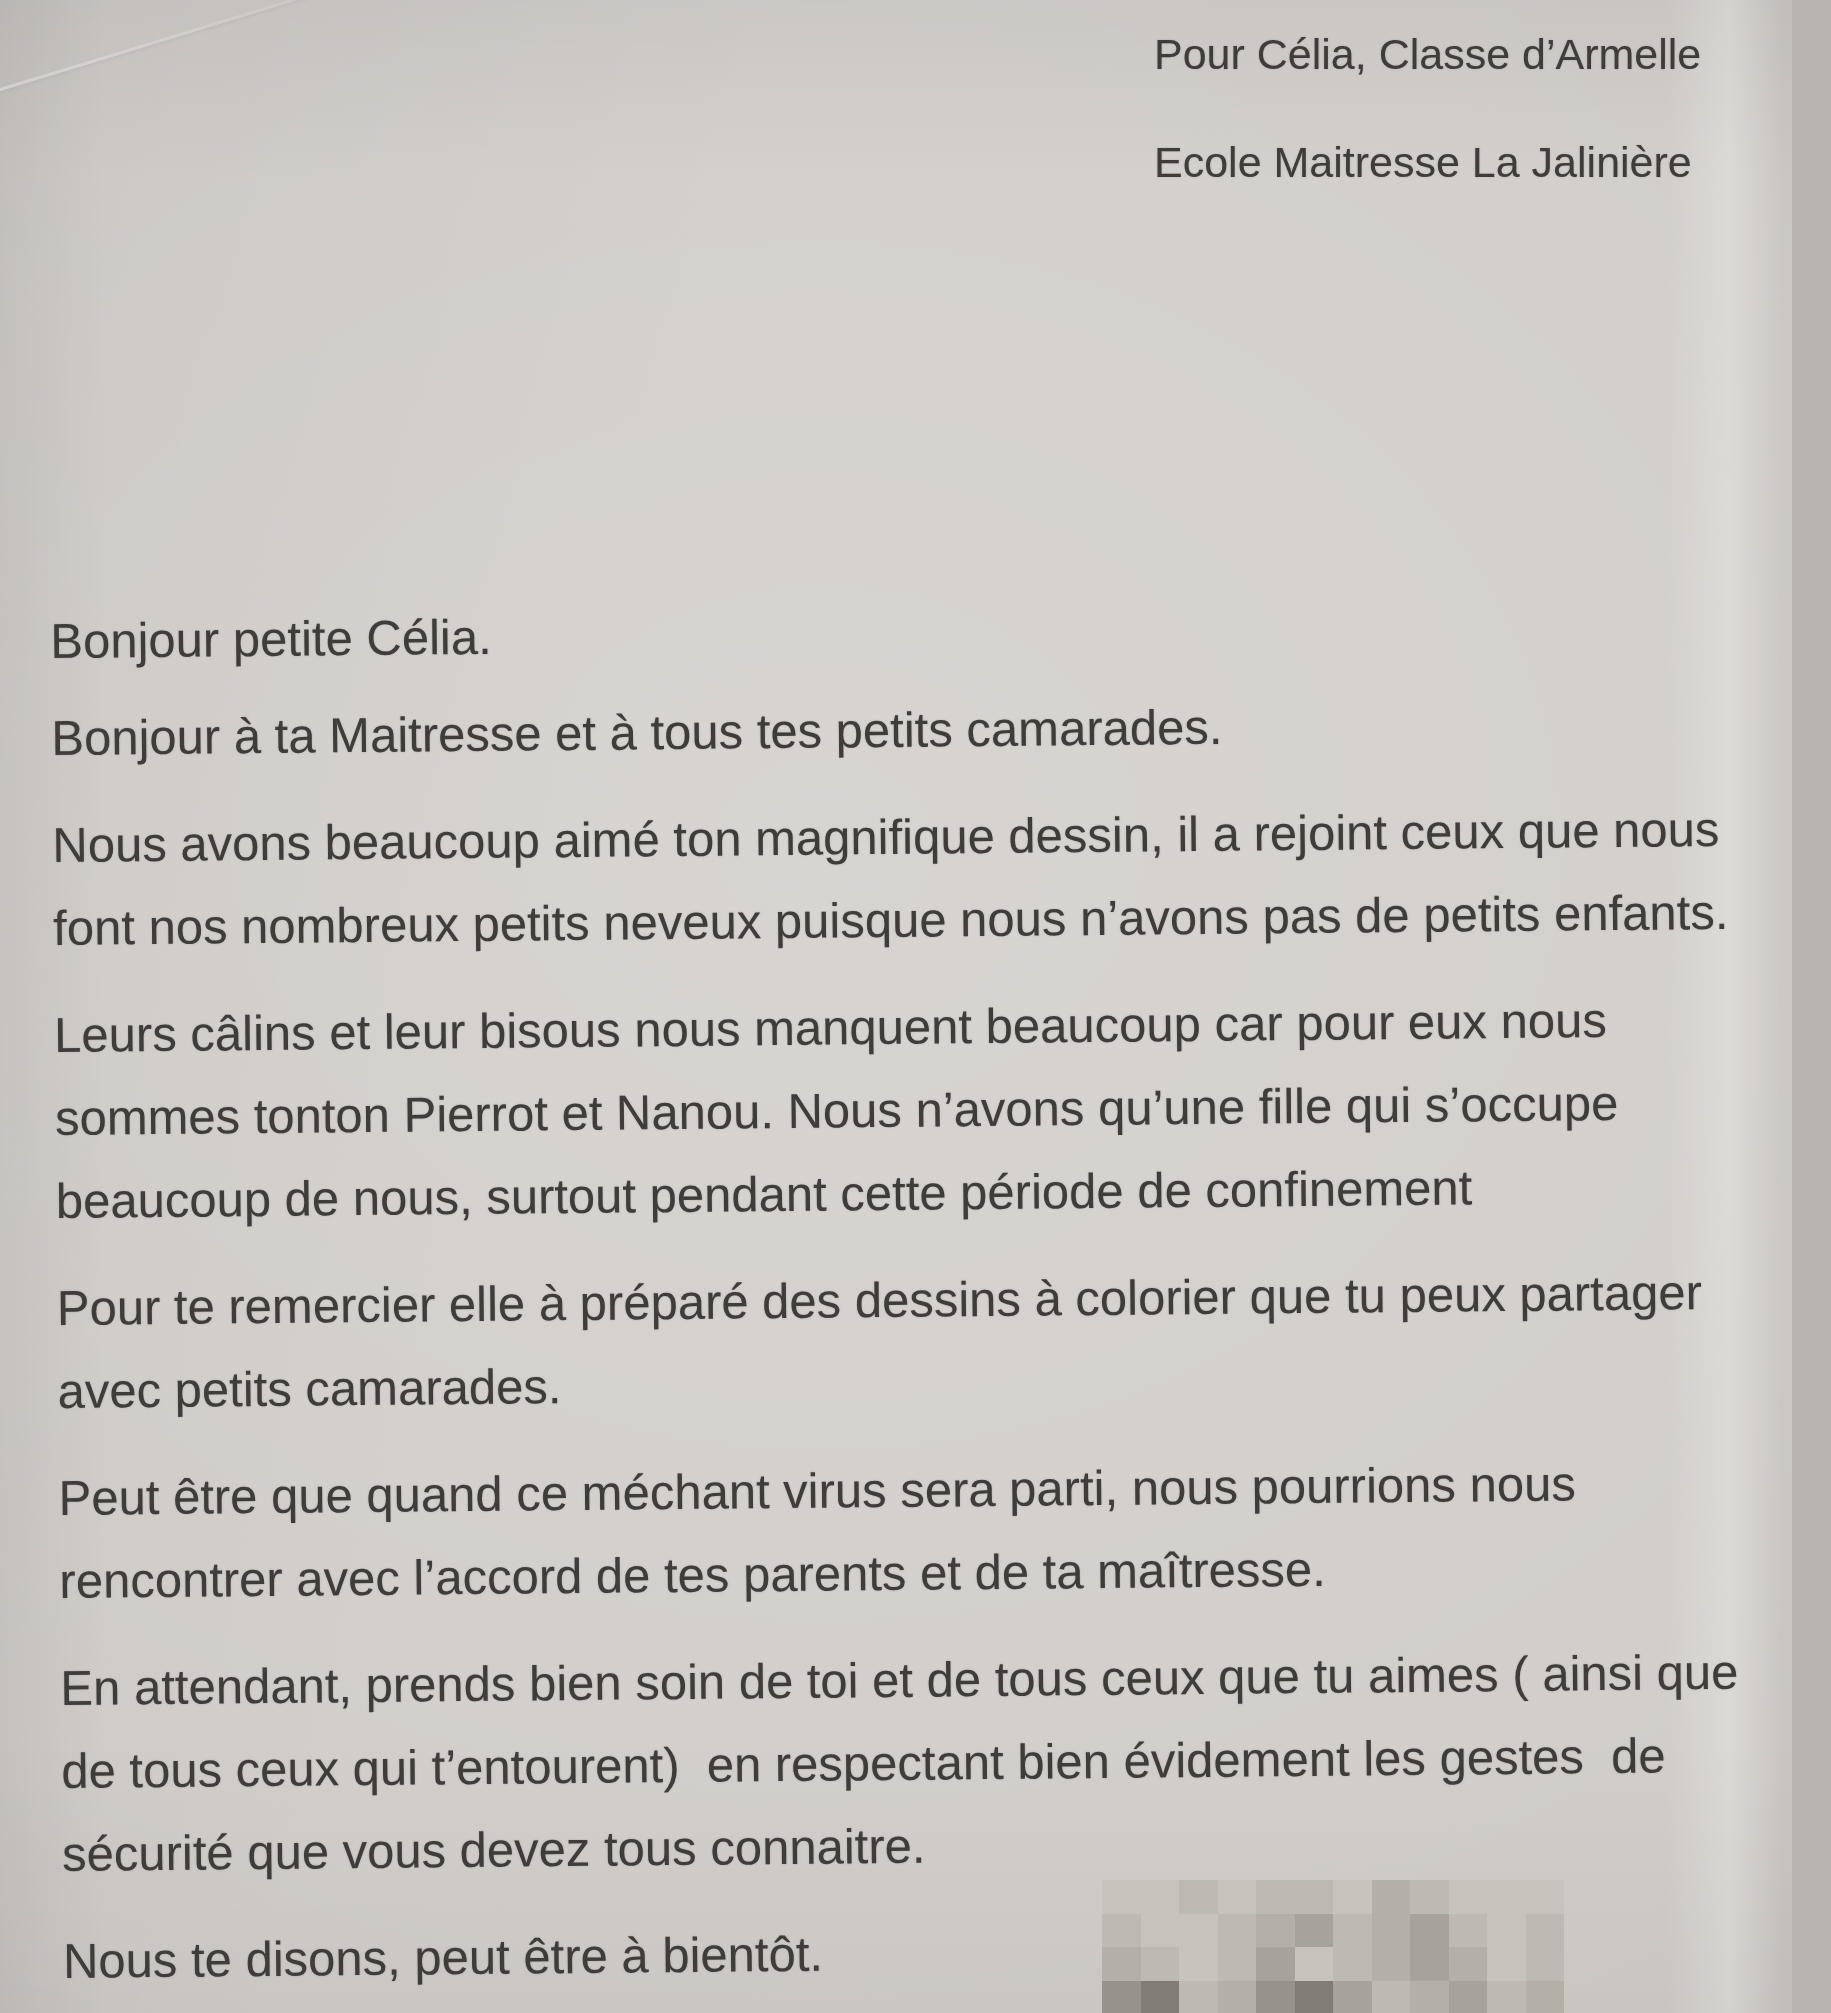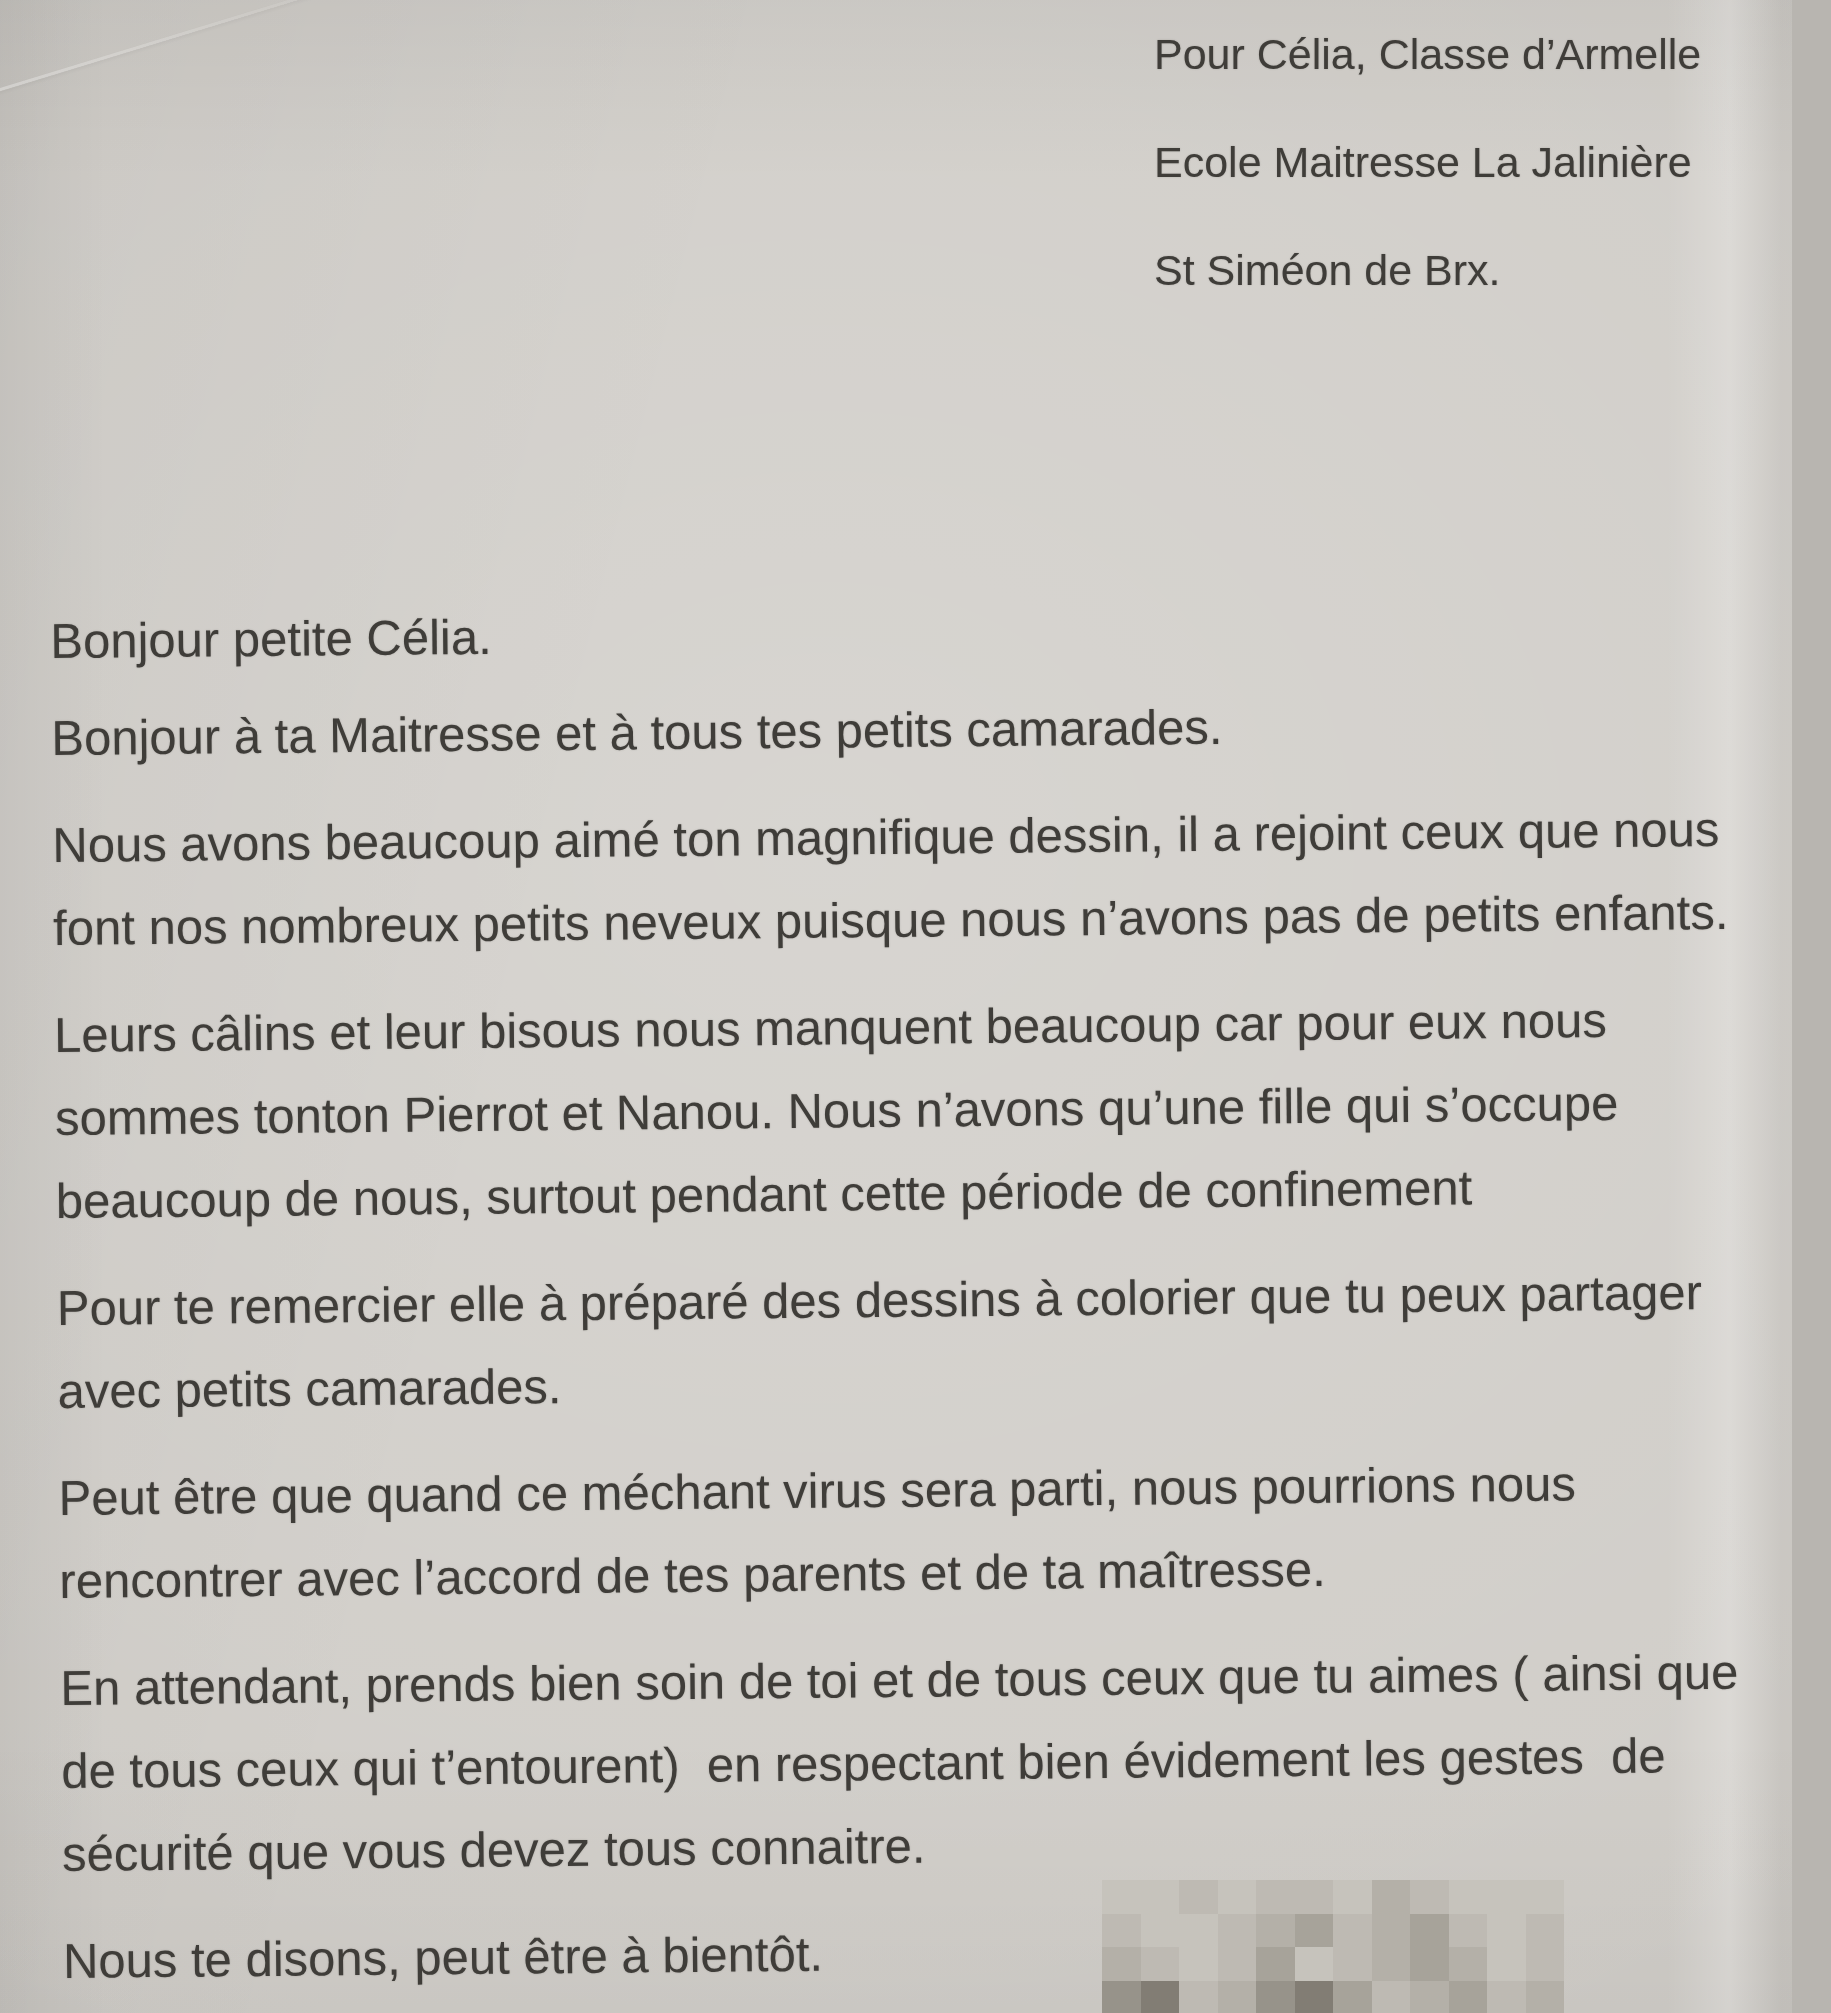--- a/index.html
+++ b/index.html
@@ -56,21 +56,20 @@
 </style>
 </head>
 <body>
 
 <div class="page">
   <div class="crease"></div>
 
   <div class="letter-header">
     <span class="hline">Pour Célia, Classe d’Armelle</span>
     <span class="hline">Ecole Maitresse La Jalinière</span>
-    <span class="hline">St Siméon de Brx.</span>
   </div>
 
   <div class="letter-body">
       <p class="para">
         <span class="line">Bonjour petite Célia.</span>
       </p>
       <p class="para">
         <span class="line">Bonjour à ta Maitresse et à tous tes petits camarades.</span>
       </p>
       <p class="para">

